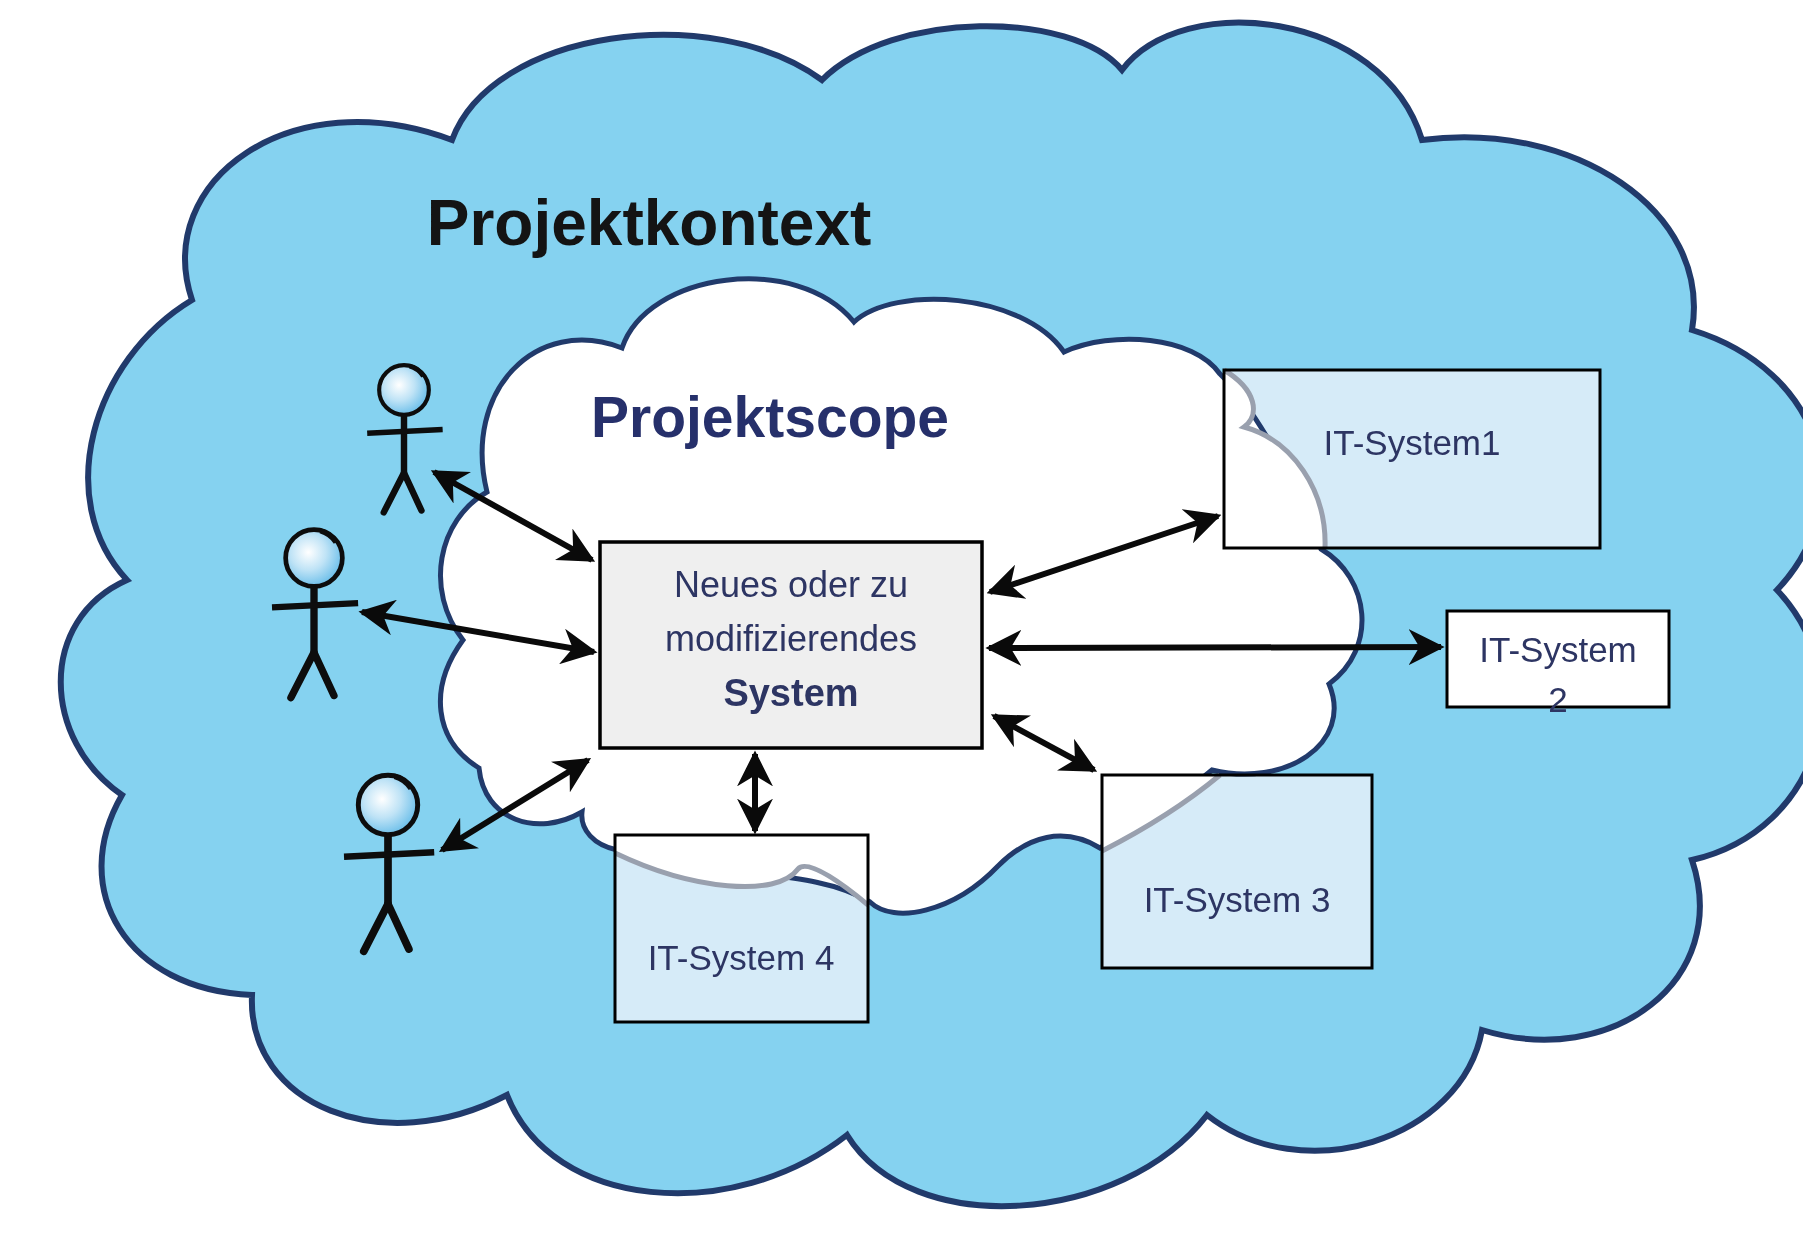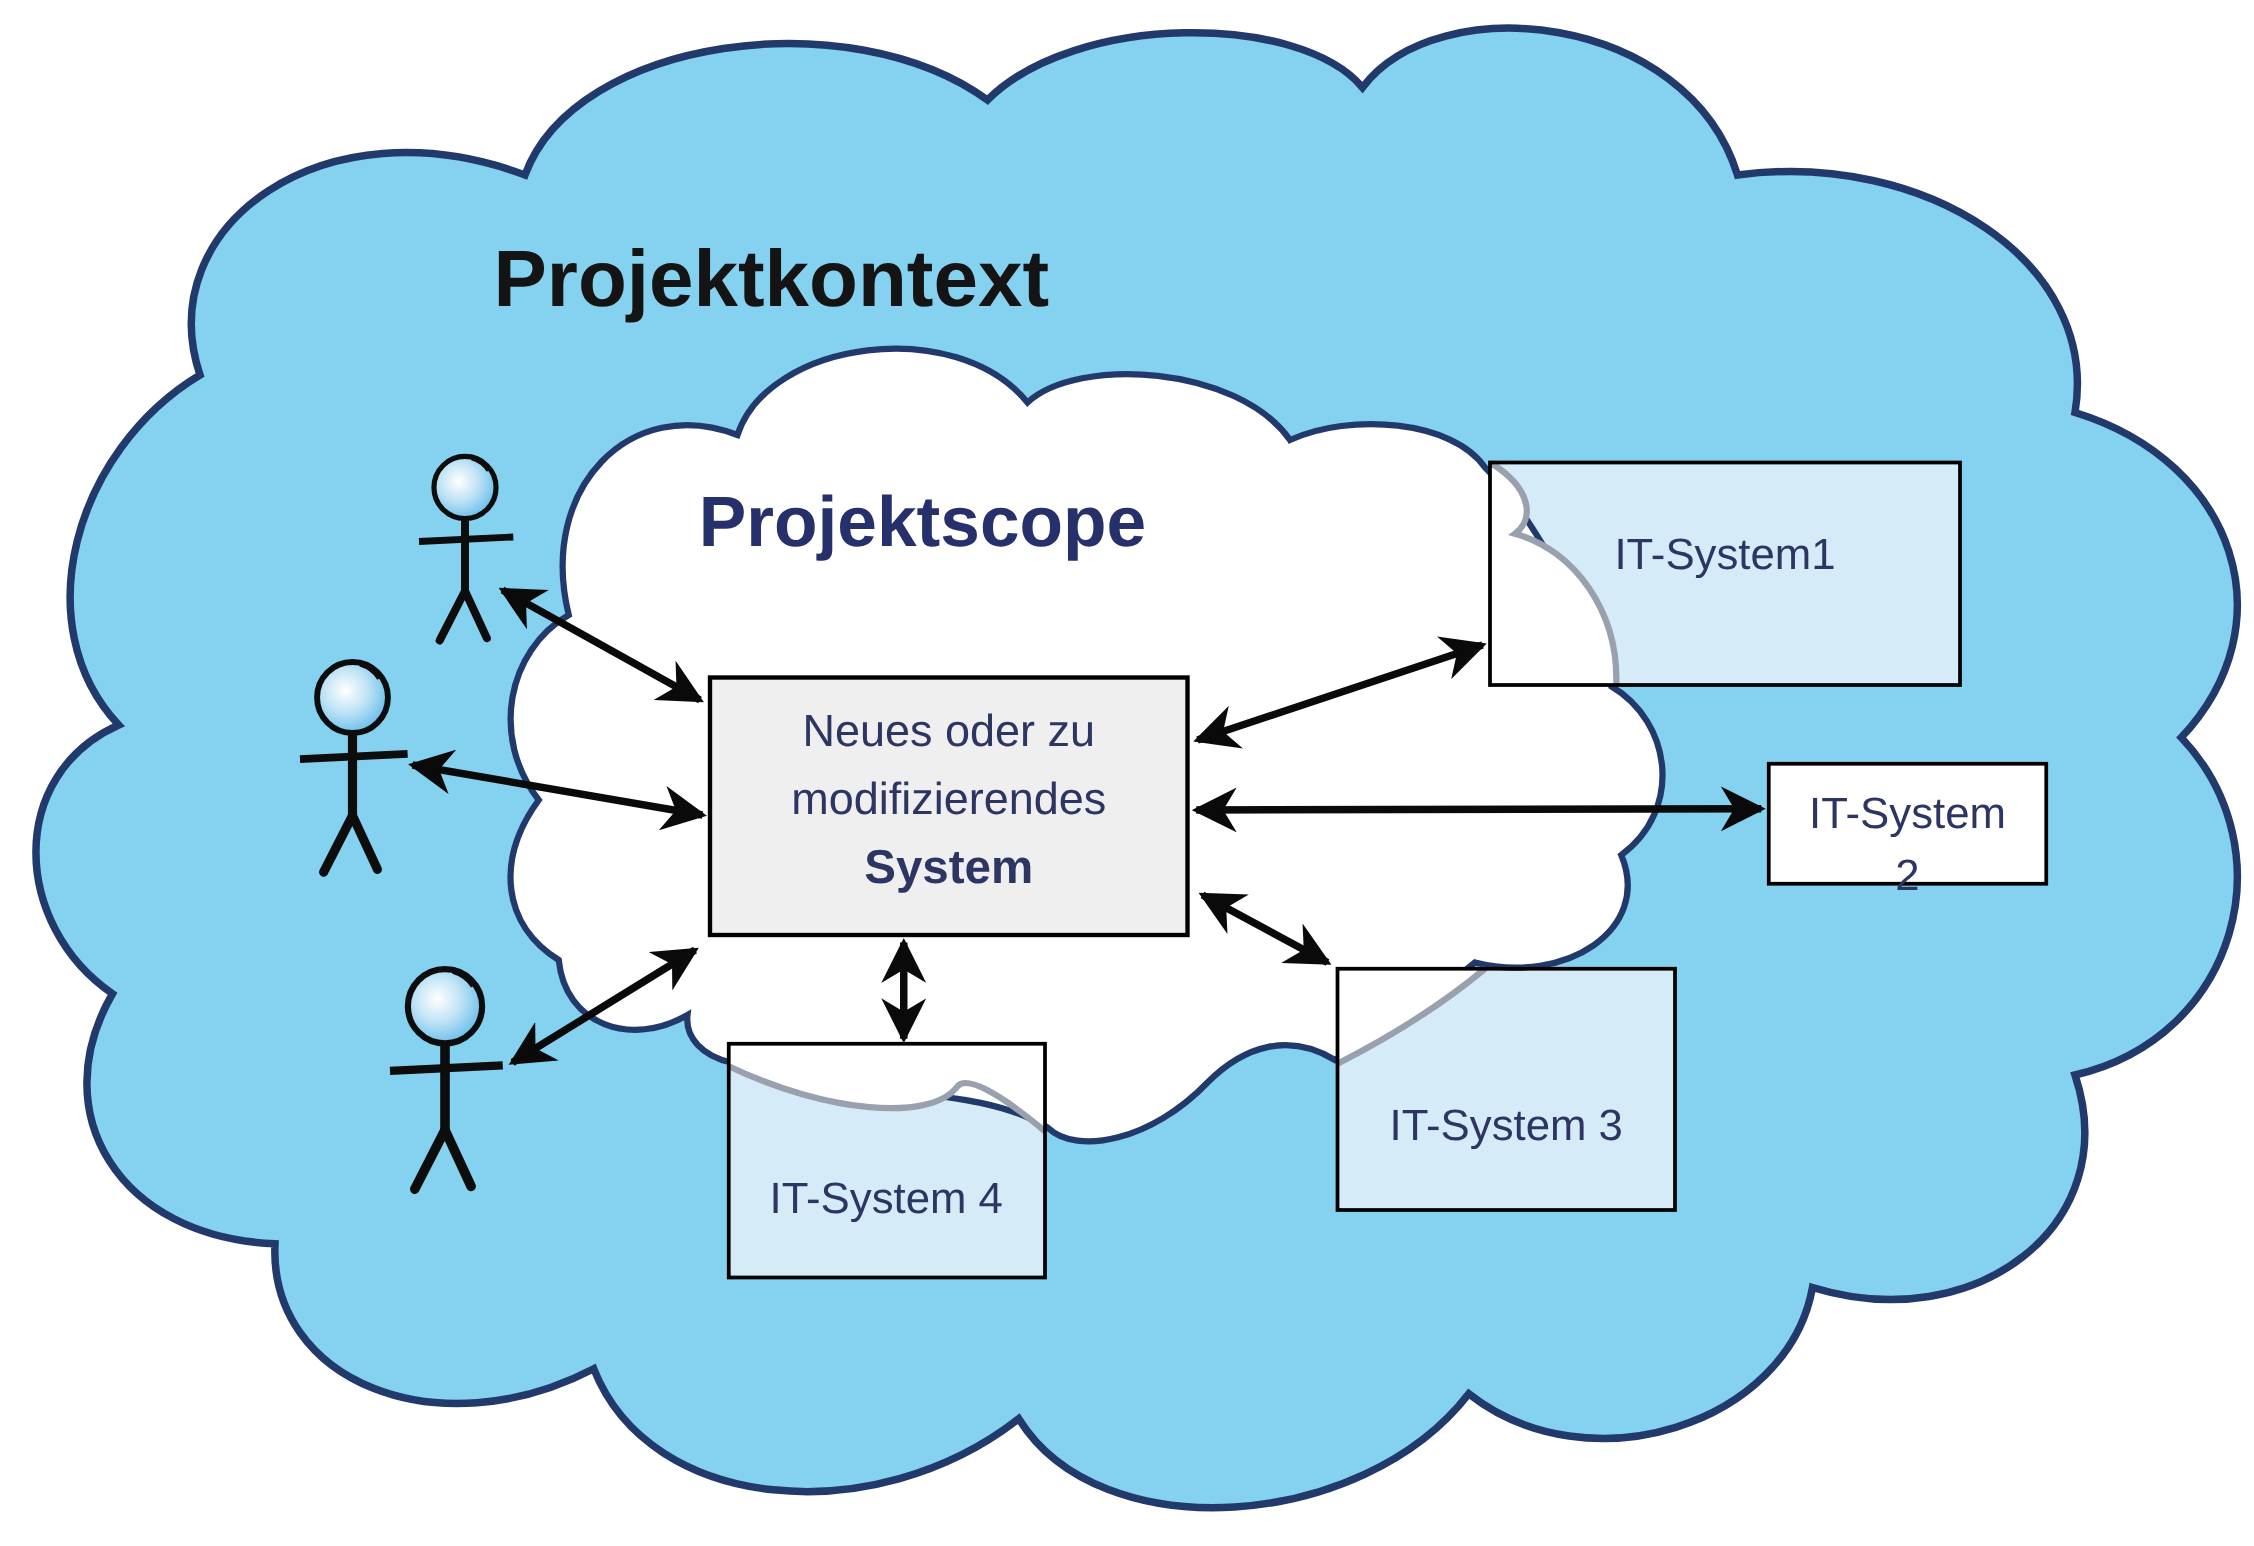--- a/index.html
+++ b/index.html
@@ -1,16 +1,16 @@
 <!DOCTYPE html>
 <html><head>
 <meta charset="utf-8">
 <style>
   html, body { margin: 0; padding: 0; background: #ffffff; }
-  .stage { width: 1445px; height: 1237px; position: relative; font-family: "Liberation Sans", sans-serif; }
+  .stage { width: 1445px; height: 1237px; position: relative; font-family: "Liberation Sans", sans-serif; margin-left: 32px; }
   svg { display: block; }
   text { font-family: "Liberation Sans", sans-serif; }
   .title-context { font-size: 64px; font-weight: bold; fill: #141414; }
   .title-scope   { font-size: 57px; font-weight: bold; fill: #26306b; }
   .boxtext       { font-size: 36px; fill: #2d3563; }
   .boxtext-b     { font-size: 38px; fill: #2d3563; font-weight: bold; }
   .syslabel      { font-size: 35px; fill: #2d3563; }
 </style>
 </head>
 <body>

